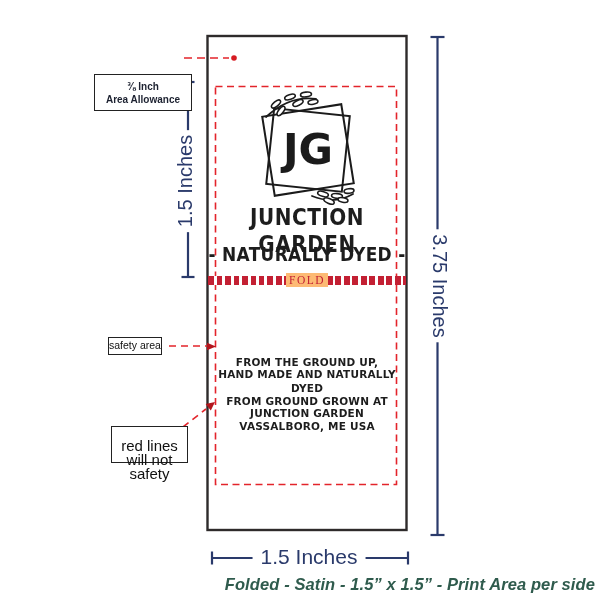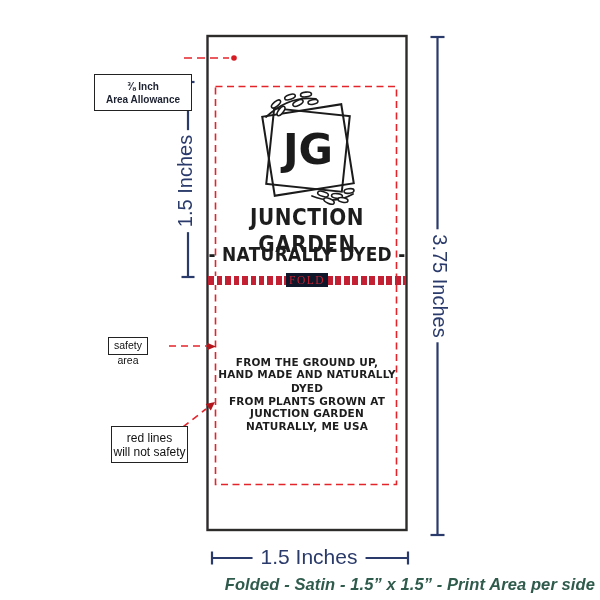--- a/index.html
+++ b/index.html
@@ -9,33 +9,33 @@
   }
   #lines-layer{position:absolute;left:0;top:0;width:600px;height:600px;z-index:1;}
   .abs{position:absolute;}
   
   .label-text{z-index:3;left:207px;width:200px;text-align:center;color:#1d1d1d;
     font-family:"DejaVu Sans",sans-serif;font-weight:700;}
   #brand-title{top:207px;font-size:20px;letter-spacing:.5px;transform:scaleY(1.12);}
   #brand-subtitle{top:244px;font-size:17px;letter-spacing:.3px;transform:scaleY(1.1);}
   #fold-stripes{z-index:2;left:208px;top:276px;width:198px;height:9px;
     background:repeating-linear-gradient(90deg,#c32033 0 5.5px,#ffffff 5.5px 8.5px);}
-  #fold-box{z-index:3;left:286px;top:273px;width:42px;height:14px;background:#0f172a;
+  #fold-box{z-index:3;left:286px;top:273px;width:42px;height:14px;background:#fdba74;
     text-align:center;font-family:"Liberation Serif",serif;font-size:11.5px;line-height:14px;
     letter-spacing:1.5px;color:#c32033;}
   #body-text{top:357px;font-size:10.5px;line-height:12.3px;letter-spacing:.2px;transform:scaleY(1.05);}
   #logo{z-index:3;left:252px;top:90px;}
   
   .note-box{z-index:3;background:#ffffff;border:1.3px solid #222222;color:#1c2130;
     text-align:center;box-sizing:border-box;}
   #seam-box{left:94px;top:42px;width:98px;height:37px;font-size:10px;font-weight:700;
     line-height:13px;padding-top:5px;margin-top:32px;}
-  #safety-box{left:108px;top:337px;width:40px;height:18px;font-size:10.5px;line-height:15px;color:#111;}
-  #redlines-box{left:111px;top:426px;width:77px;height:37px;font-size:12px;line-height:14px;
-    padding-top:4px;color:#111;}
+  #safety-box{left:108px;top:337px;width:54px;height:18px;font-size:10.5px;line-height:15px;color:#111;}
+  #redlines-box{left:111px;top:426px;width:77px;height:37px;font-size:15px;line-height:14px;
+    padding-top:12px;color:#111;}
   
   .dim-text{z-index:3;color:#2a3a6b;background:#ffffff;white-space:nowrap;padding:1px 5px;}
   #dim-left-text{left:185px;top:181px;font-size:20px;transform:translate(-50%,-50%) rotate(-90deg);}
   #dim-right-text{left:439px;top:286px;font-size:20px;transform:translate(-50%,-50%) rotate(90deg);}
   #dim-bottom-text{left:309px;top:557px;font-size:21px;transform:translate(-50%,-50%);padding:2px 8px;}
   
   #caption{z-index:3;right:5px;top:575px;font-size:16.5px;font-weight:700;color:#2f5b4d;
     letter-spacing:.1px;font-style:italic;}
 </style>
 </head>
@@ -110,23 +110,23 @@
 
   <div class="abs label-text" id="brand-title">JUNCTION GARDEN</div>
   <div class="abs label-text" id="brand-subtitle">- NATURALLY DYED -</div>
 
   <div class="abs" id="fold-stripes"></div>
   <div class="abs" id="fold-box">FOLD</div>
 
   <div class="abs label-text" id="body-text">
     <div>FROM THE GROUND UP,</div>
     <div>HAND MADE AND NATURALLY DYED</div>
-    <div>FROM PLANTS GROWN AT</div>
+    <div>FROM GROUND GROWN AT</div>
     <div>JUNCTION GARDEN</div>
-    <div>NATURALLY, ME USA</div>
+    <div>VASSALBORO, ME USA</div>
   </div>
 
   <div class="abs note-box" id="seam-box">
     <div>⅜ Inch</div>
     <div>Area Allowance</div>
   </div>
 
   <div class="abs note-box" id="safety-box">safety area</div>
 
   <div class="abs note-box" id="redlines-box">

